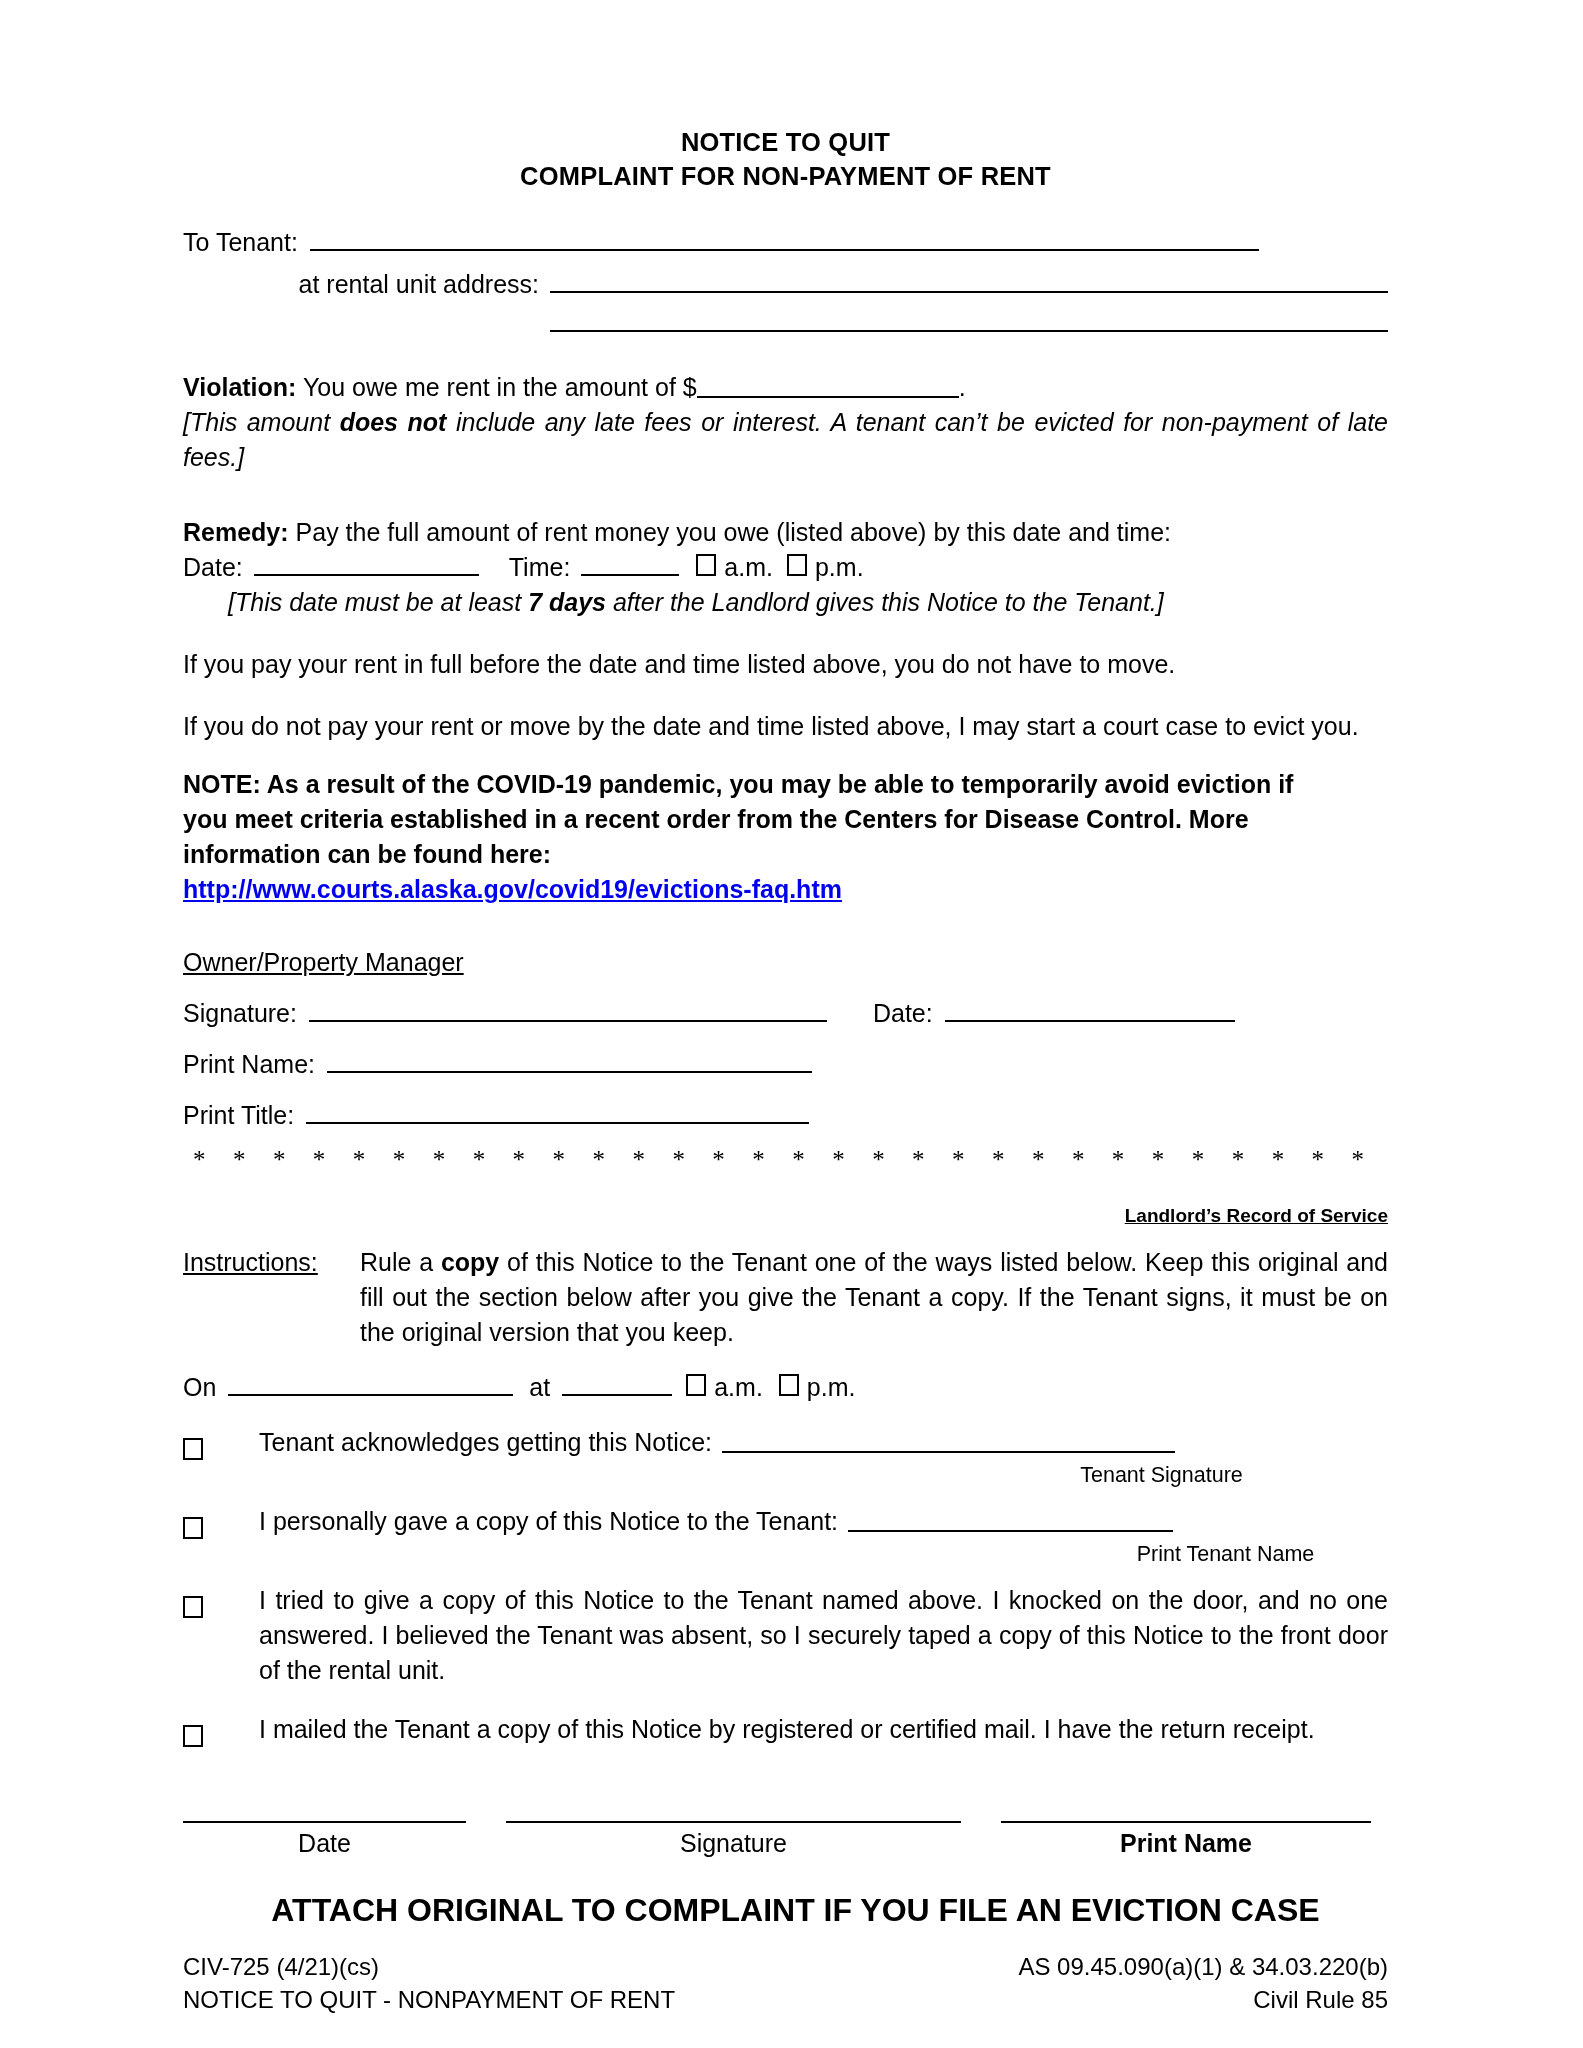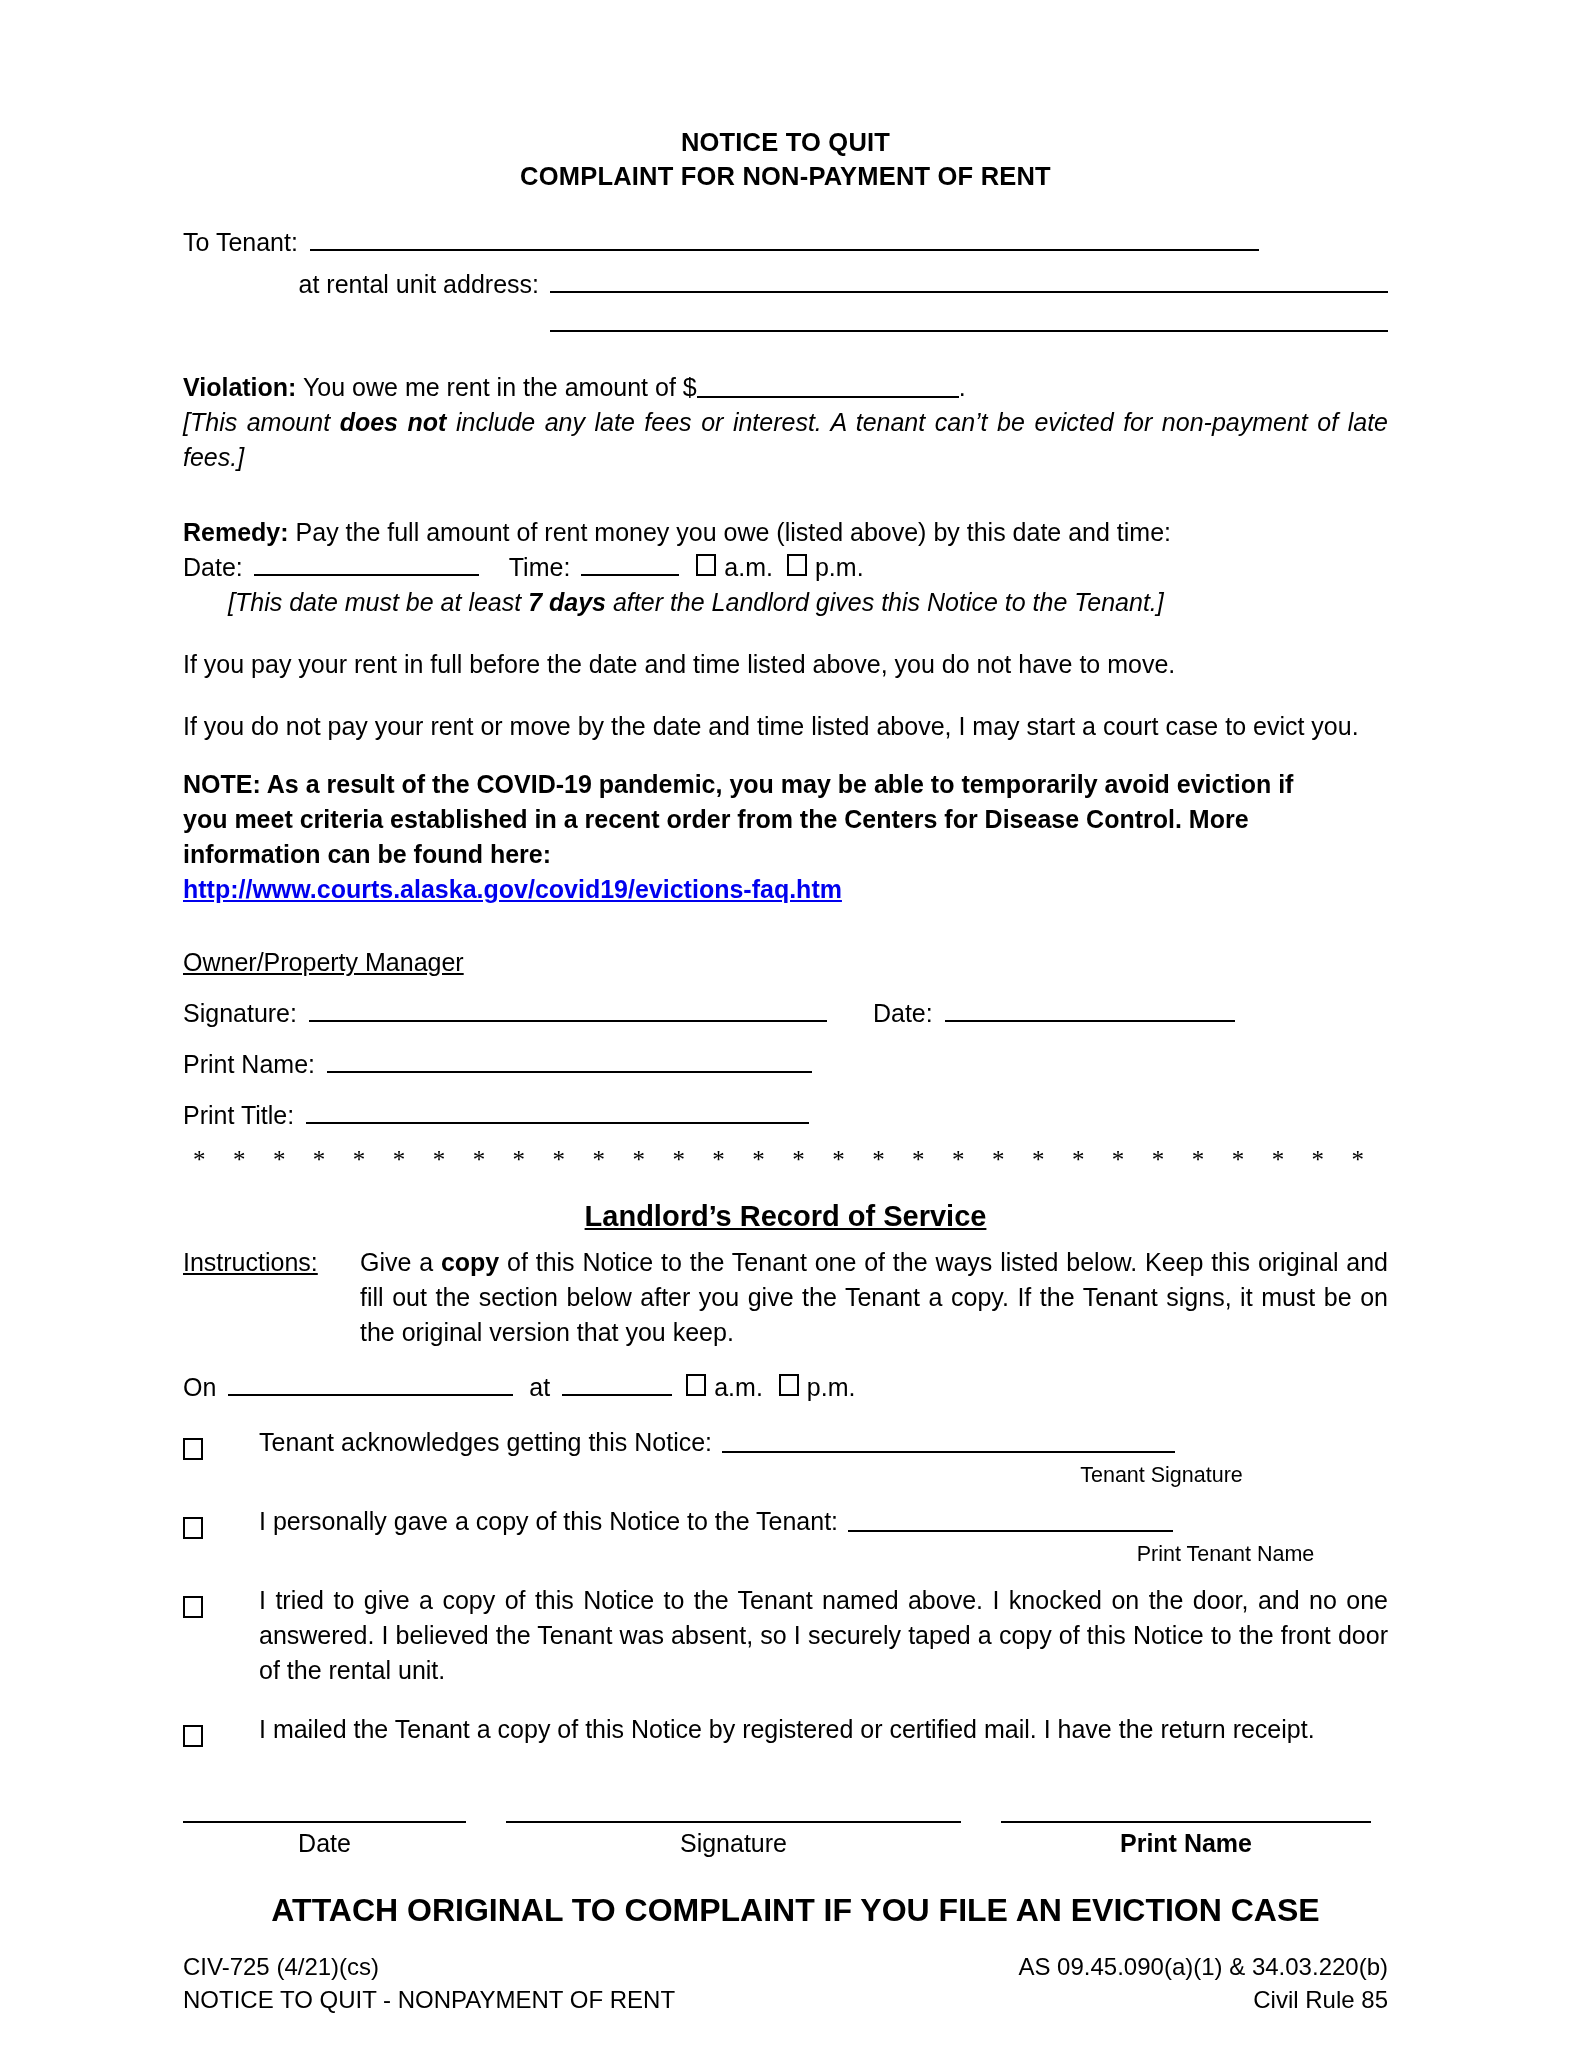--- a/index.html
+++ b/index.html
@@ -94,23 +94,23 @@
     font-size: 25px;
     line-height: 30px;
     letter-spacing: 10.6px;
     white-space: nowrap;
     overflow: hidden;
     font-family: "Liberation Serif", serif;
   }
 
   
   .section-head {
-    text-align: center;
+    text-align: right;
     font-weight: bold;
-    font-size: 29px;
+    font-size: 19px;
     line-height: 34px;
   }
   .section-head span { text-decoration: underline; }
 
   
   .instr { display: flex; font-size: 25px; line-height: 35px; gap: 29px; }
   .instr-label { width: 148px; flex: 0 0 148px; }
   .instr-label span { text-decoration: underline; }
   .instr-body { flex: 1; text-align: justify; }
 
@@ -270,21 +270,21 @@
       <span>Landlord’s Record of Service</span>
     </div>
 
     <div class="sp12"></div>
 
     <div class="instr">
       <div class="instr-label">
         <span>Instructions:</span>
       </div>
       <div class="instr-body">
-        <span>Give a </span><span class="bold">copy</span><span> of this Notice to the Tenant one of the ways listed below.  Keep this original and fill out the section below after you give the Tenant a copy.  If the Tenant signs, it must be on the original version that you keep.</span>
+        <span>Rule a </span><span class="bold">copy</span><span> of this Notice to the Tenant one of the ways listed below.  Keep this original and fill out the section below after you give the Tenant a copy.  If the Tenant signs, it must be on the original version that you keep.</span>
       </div>
     </div>
 
     <div class="sp20"></div>
 
     
     <div class="row para">
       <span>On</span>
       <span class="rule" style="width:285px; margin-left:12px;"></span>
       <span style="margin-left:16px;">at</span>

